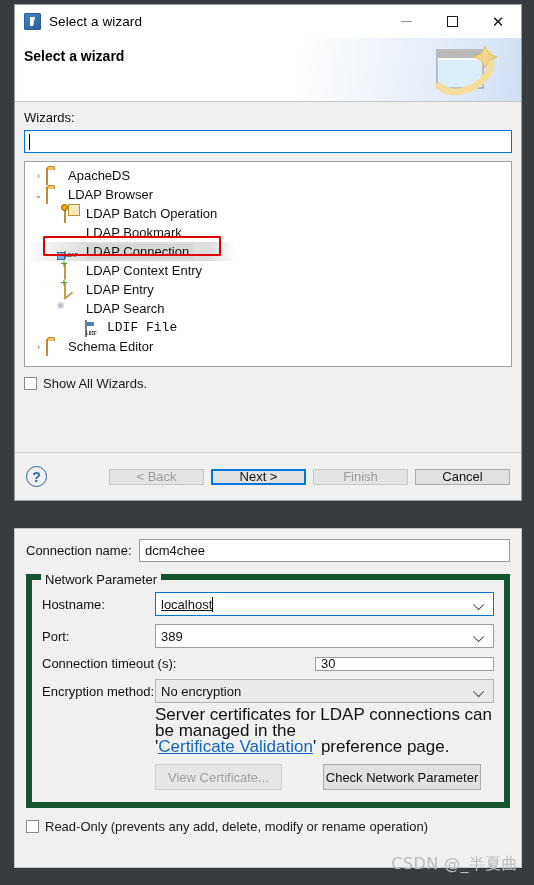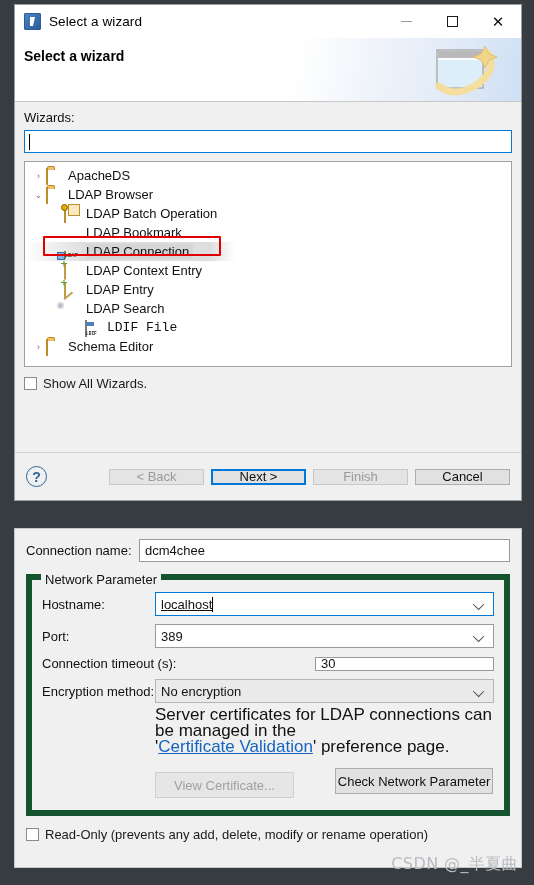--- a/index.html
+++ b/index.html
@@ -699,21 +699,21 @@
       </div>
     </div>
 
     <div class="hint" style="margin-left:113px;">
       <span>Server certificates for LDAP connections can be managed in the</span>
       <br>
       <span>'</span><a class="link" href="#">Certificate Validation</a><span>'</span><span> preference page.</span>
     </div>
 
     <div class="row" style="margin-top:9px; margin-bottom:2px; margin-left:113px;">
-      <div class="btn2 disabled" style="width:139px;margin-top:8px;">View Certificate...</div>
+      <div class="btn2 disabled" style="width:127px;">View Certificate...</div>
       <div class="btn2" style="width:158px; margin-left:41px;">Check Network Parameter</div>
     </div>
   </div>
 
   <div class="checkrow" style="margin-top:11px;">
     <span class="cbox"></span>
     <span>Read-Only (prevents any add, delete, modify or rename operation)</span>
   </div>
 </div>
 

